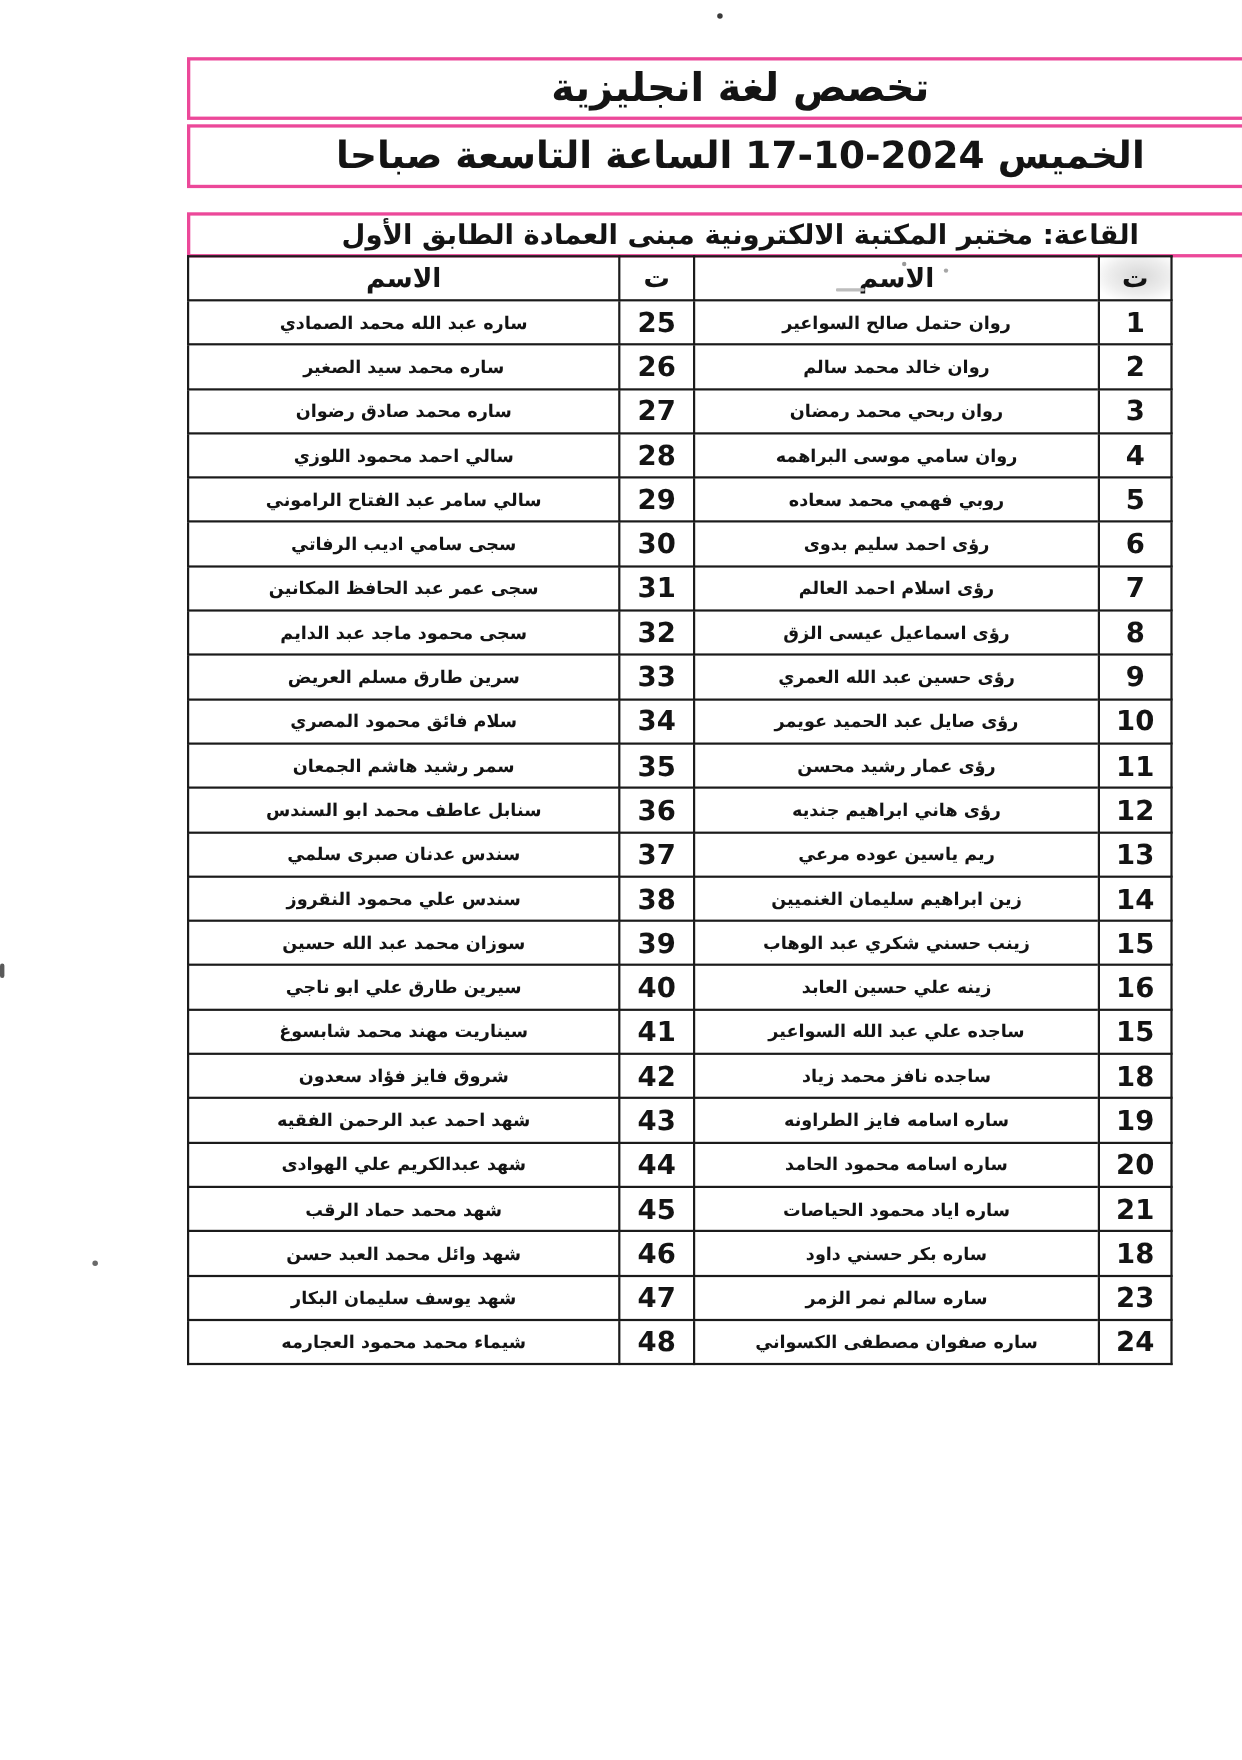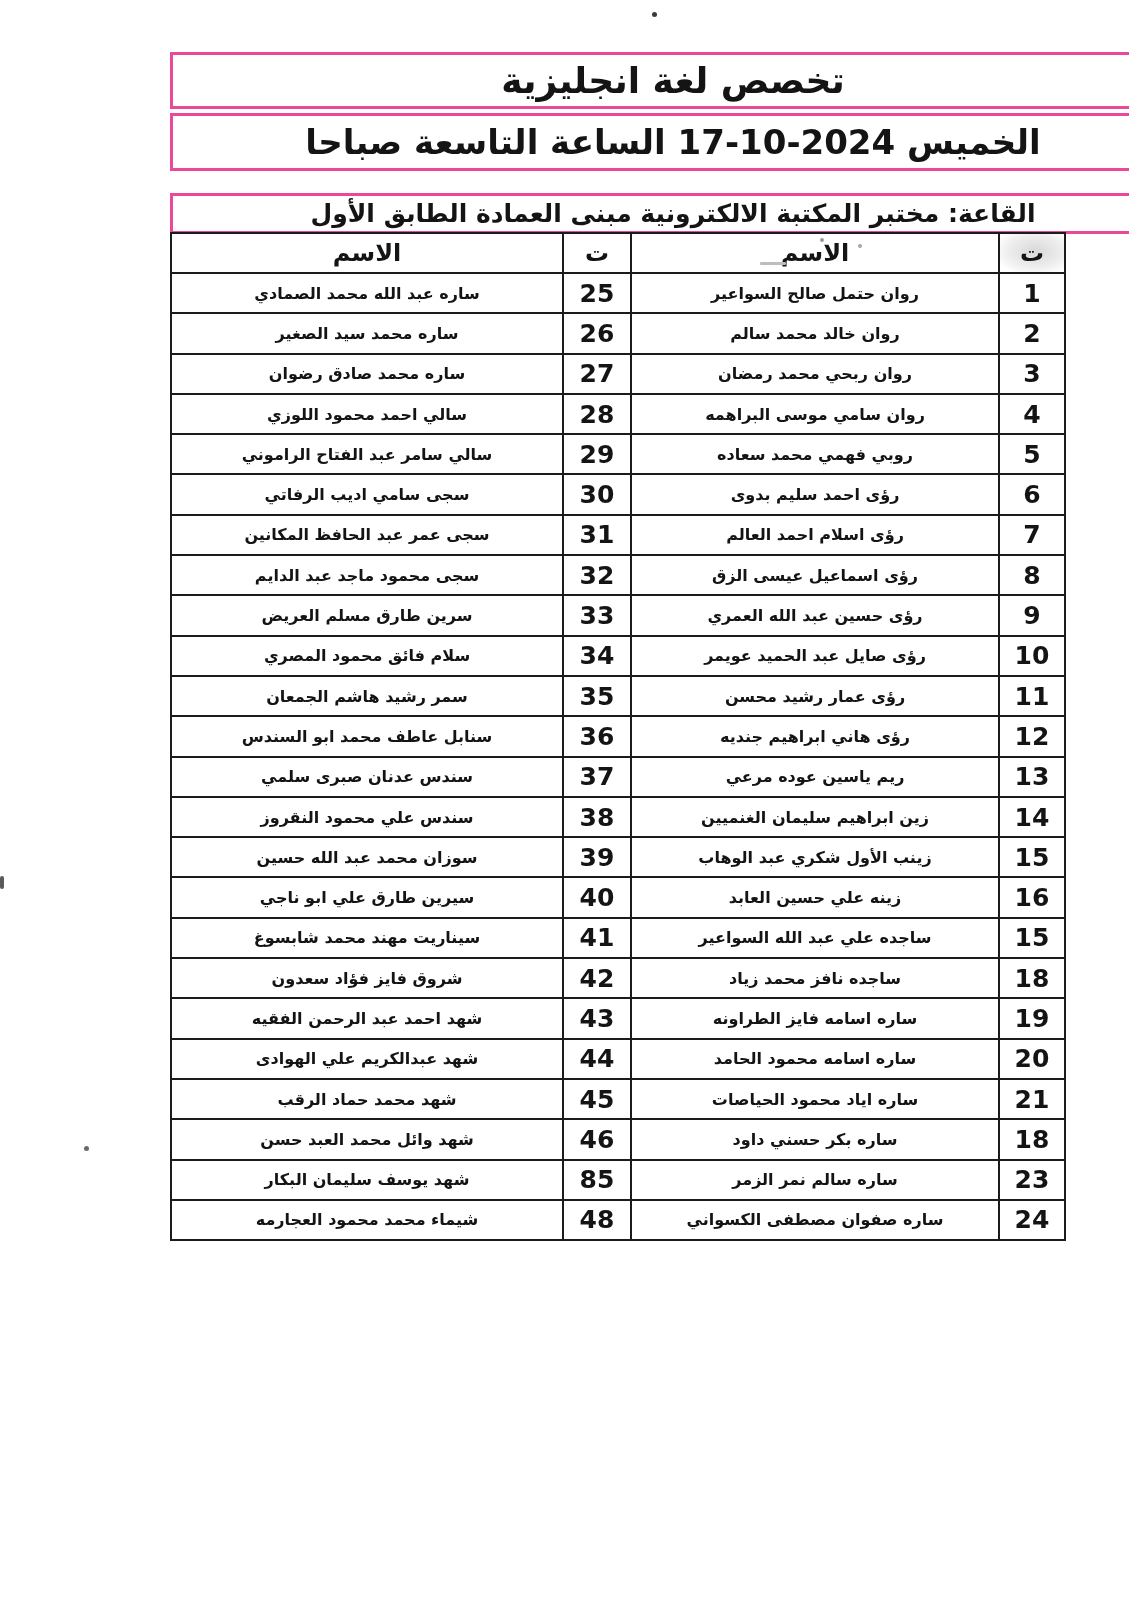--- a/index.html
+++ b/index.html
@@ -163,21 +163,21 @@
           <td class="name">سندس عدنان صبرى سلمي</td>
         </tr>
         <tr>
           <td class="num">14</td>
           <td class="name">زين ابراهيم سليمان الغنميين</td>
           <td class="num">38</td>
           <td class="name">سندس علي محمود النقروز</td>
         </tr>
         <tr>
           <td class="num">15</td>
-          <td class="name">زينب الأول شكري عبد الوهاب</td>
+          <td class="name">زينب حسني شكري عبد الوهاب</td>
           <td class="num">39</td>
           <td class="name">سوزان محمد عبد الله حسين</td>
         </tr>
         <tr>
           <td class="num">16</td>
           <td class="name">زينه علي حسين العابد</td>
           <td class="num">40</td>
           <td class="name">سيرين طارق علي ابو ناجي</td>
         </tr>
         <tr>
@@ -212,21 +212,21 @@
         </tr>
         <tr>
           <td class="num">18</td>
           <td class="name">ساره بكر حسني داود</td>
           <td class="num">46</td>
           <td class="name">شهد وائل محمد العبد حسن</td>
         </tr>
         <tr>
           <td class="num">23</td>
           <td class="name">ساره سالم نمر الزمر</td>
-          <td class="num">85</td>
+          <td class="num">47</td>
           <td class="name">شهد يوسف سليمان البكار</td>
         </tr>
         <tr>
           <td class="num">24</td>
           <td class="name">ساره صفوان مصطفى الكسواني</td>
           <td class="num">48</td>
           <td class="name">شيماء محمد محمود العجارمه</td>
         </tr>
       </tbody>
   </table>

